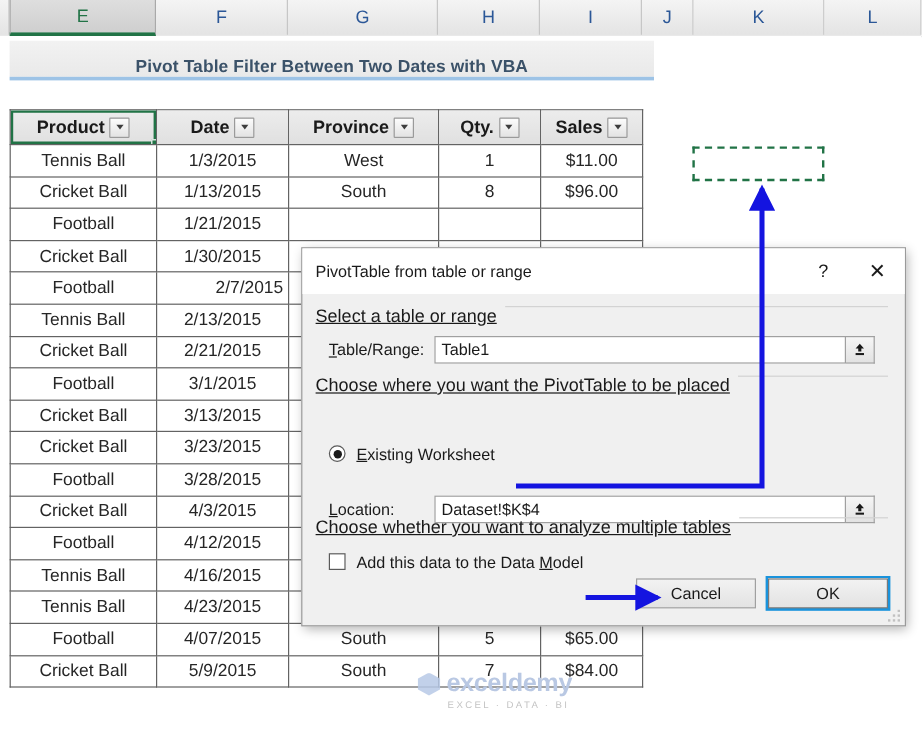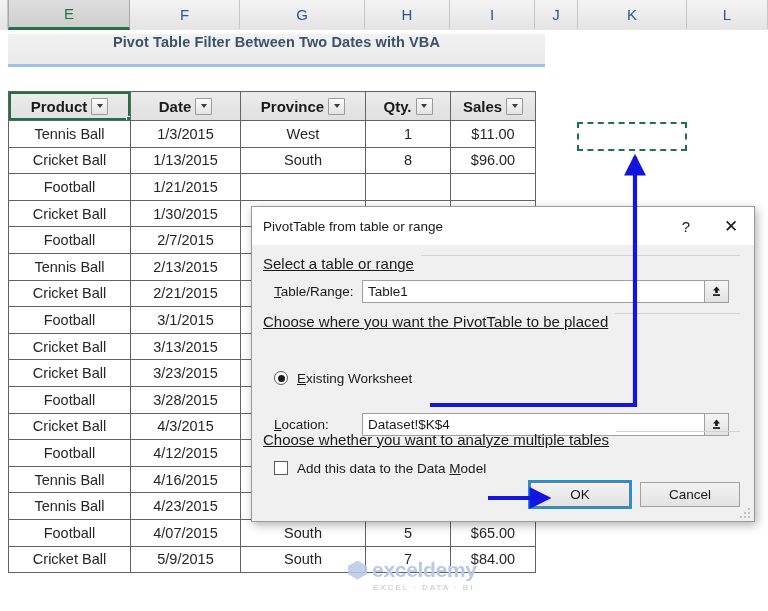--- a/index.html
+++ b/index.html
@@ -27,21 +27,21 @@
     color:#217346;border-bottom:3px solid #217346;height:30px;
     border-right:1px solid #a9a9a9;border-left:1px solid #a9a9a9;
   }
   
   #sheet{position:absolute;left:0;top:30px;width:768px;height:581px;background:#fff;}
   
   #titlebanner{
     position:absolute;left:8px;top:34px;width:537px;height:30px;
     background:linear-gradient(#f2f2f2,#e9e9e9);
     border-bottom:3px solid #9dc3e6;
-    display:flex;align-items:flex-start;justify-content:center;
+    display:flex;align-items:flex-end;justify-content:center;
   }
   #titlebanner .t{
     font-size:14.5px;font-weight:bold;color:#3b5269;letter-spacing:.1px;
   }
   
   #dtable{
     position:absolute;left:8px;top:91px;
     border-collapse:collapse;table-layout:fixed;
   }
   #dtable td,#dtable th{
@@ -264,21 +264,21 @@
       </tr>
       <tr>
         <td style="width: 122px;">Cricket Ball</td>
         <td style="width: 110px;">1/30/2015</td>
         <td style="width: 125px;"></td>
         <td style="width: 85px;"></td>
         <td style="width: 85px;"></td>
       </tr>
       <tr>
         <td style="width: 122px;">Football</td>
-        <td style="width: 110px;">2/7/2015</td>
+        <td style="width: 110px; text-align: right;">2/7/2015</td>
         <td style="width: 125px;"></td>
         <td style="width: 85px;"></td>
         <td style="width: 85px;"></td>
       </tr>
       <tr>
         <td style="width: 122px;">Tennis Ball</td>
         <td style="width: 110px;">2/13/2015</td>
         <td style="width: 125px;"></td>
         <td style="width: 85px;"></td>
         <td style="width: 85px;"></td>
@@ -431,22 +431,22 @@
       <span class="rule"></span>
     </div>
   </div>
 
   <div class="chkline" style="position:absolute;top:249px;">
     <span class="chk"></span>
     <span>Add this data to the Data <span class="u">M</span>odel</span>
   </div>
 
   <div id="dlgbtns">
+    <div class="dbtn">Cancel</div>
     <div class="dbtn focus">OK</div>
-    <div class="dbtn">Cancel</div>
   </div>
 
   <svg id="grip" viewBox="0 0 11 11">
     <g fill="#8a8a8a">
       <rect x="8" y="0" width="2" height="2"></rect>
         <rect x="4" y="4" width="2" height="2"></rect>
       <rect x="8" y="4" width="2" height="2"></rect>
         <rect x="0" y="8" width="2" height="2"></rect>
       <rect x="4" y="8" width="2" height="2"></rect>
         <rect x="8" y="8" width="2" height="2"></rect>

